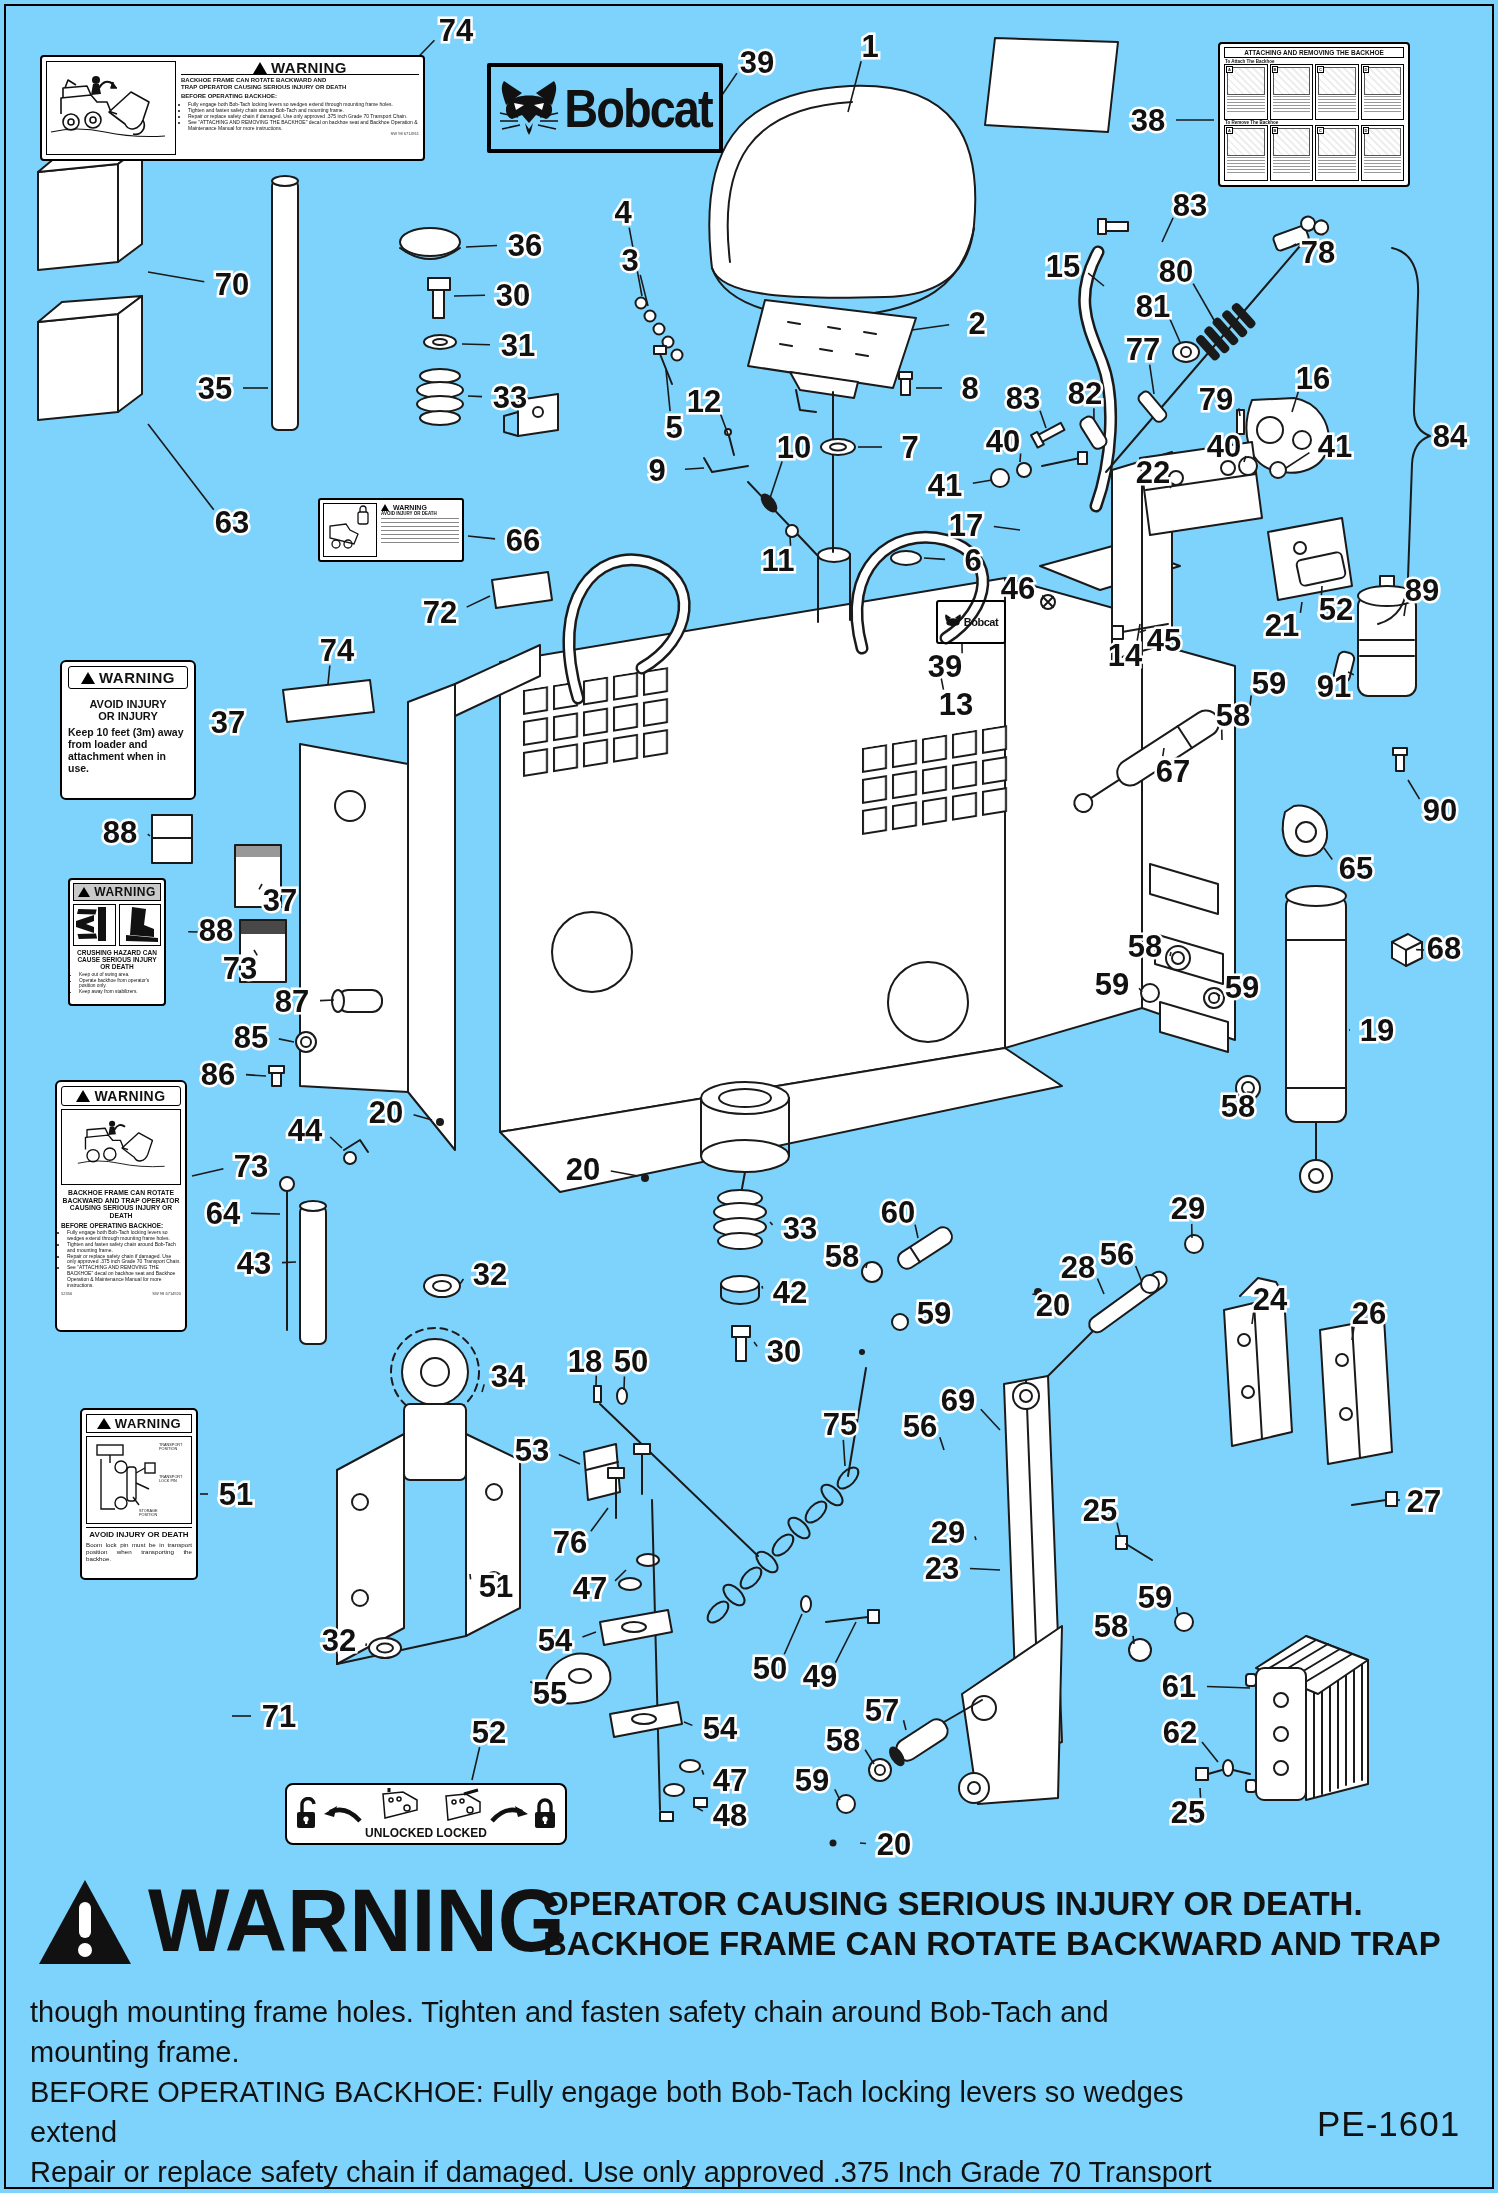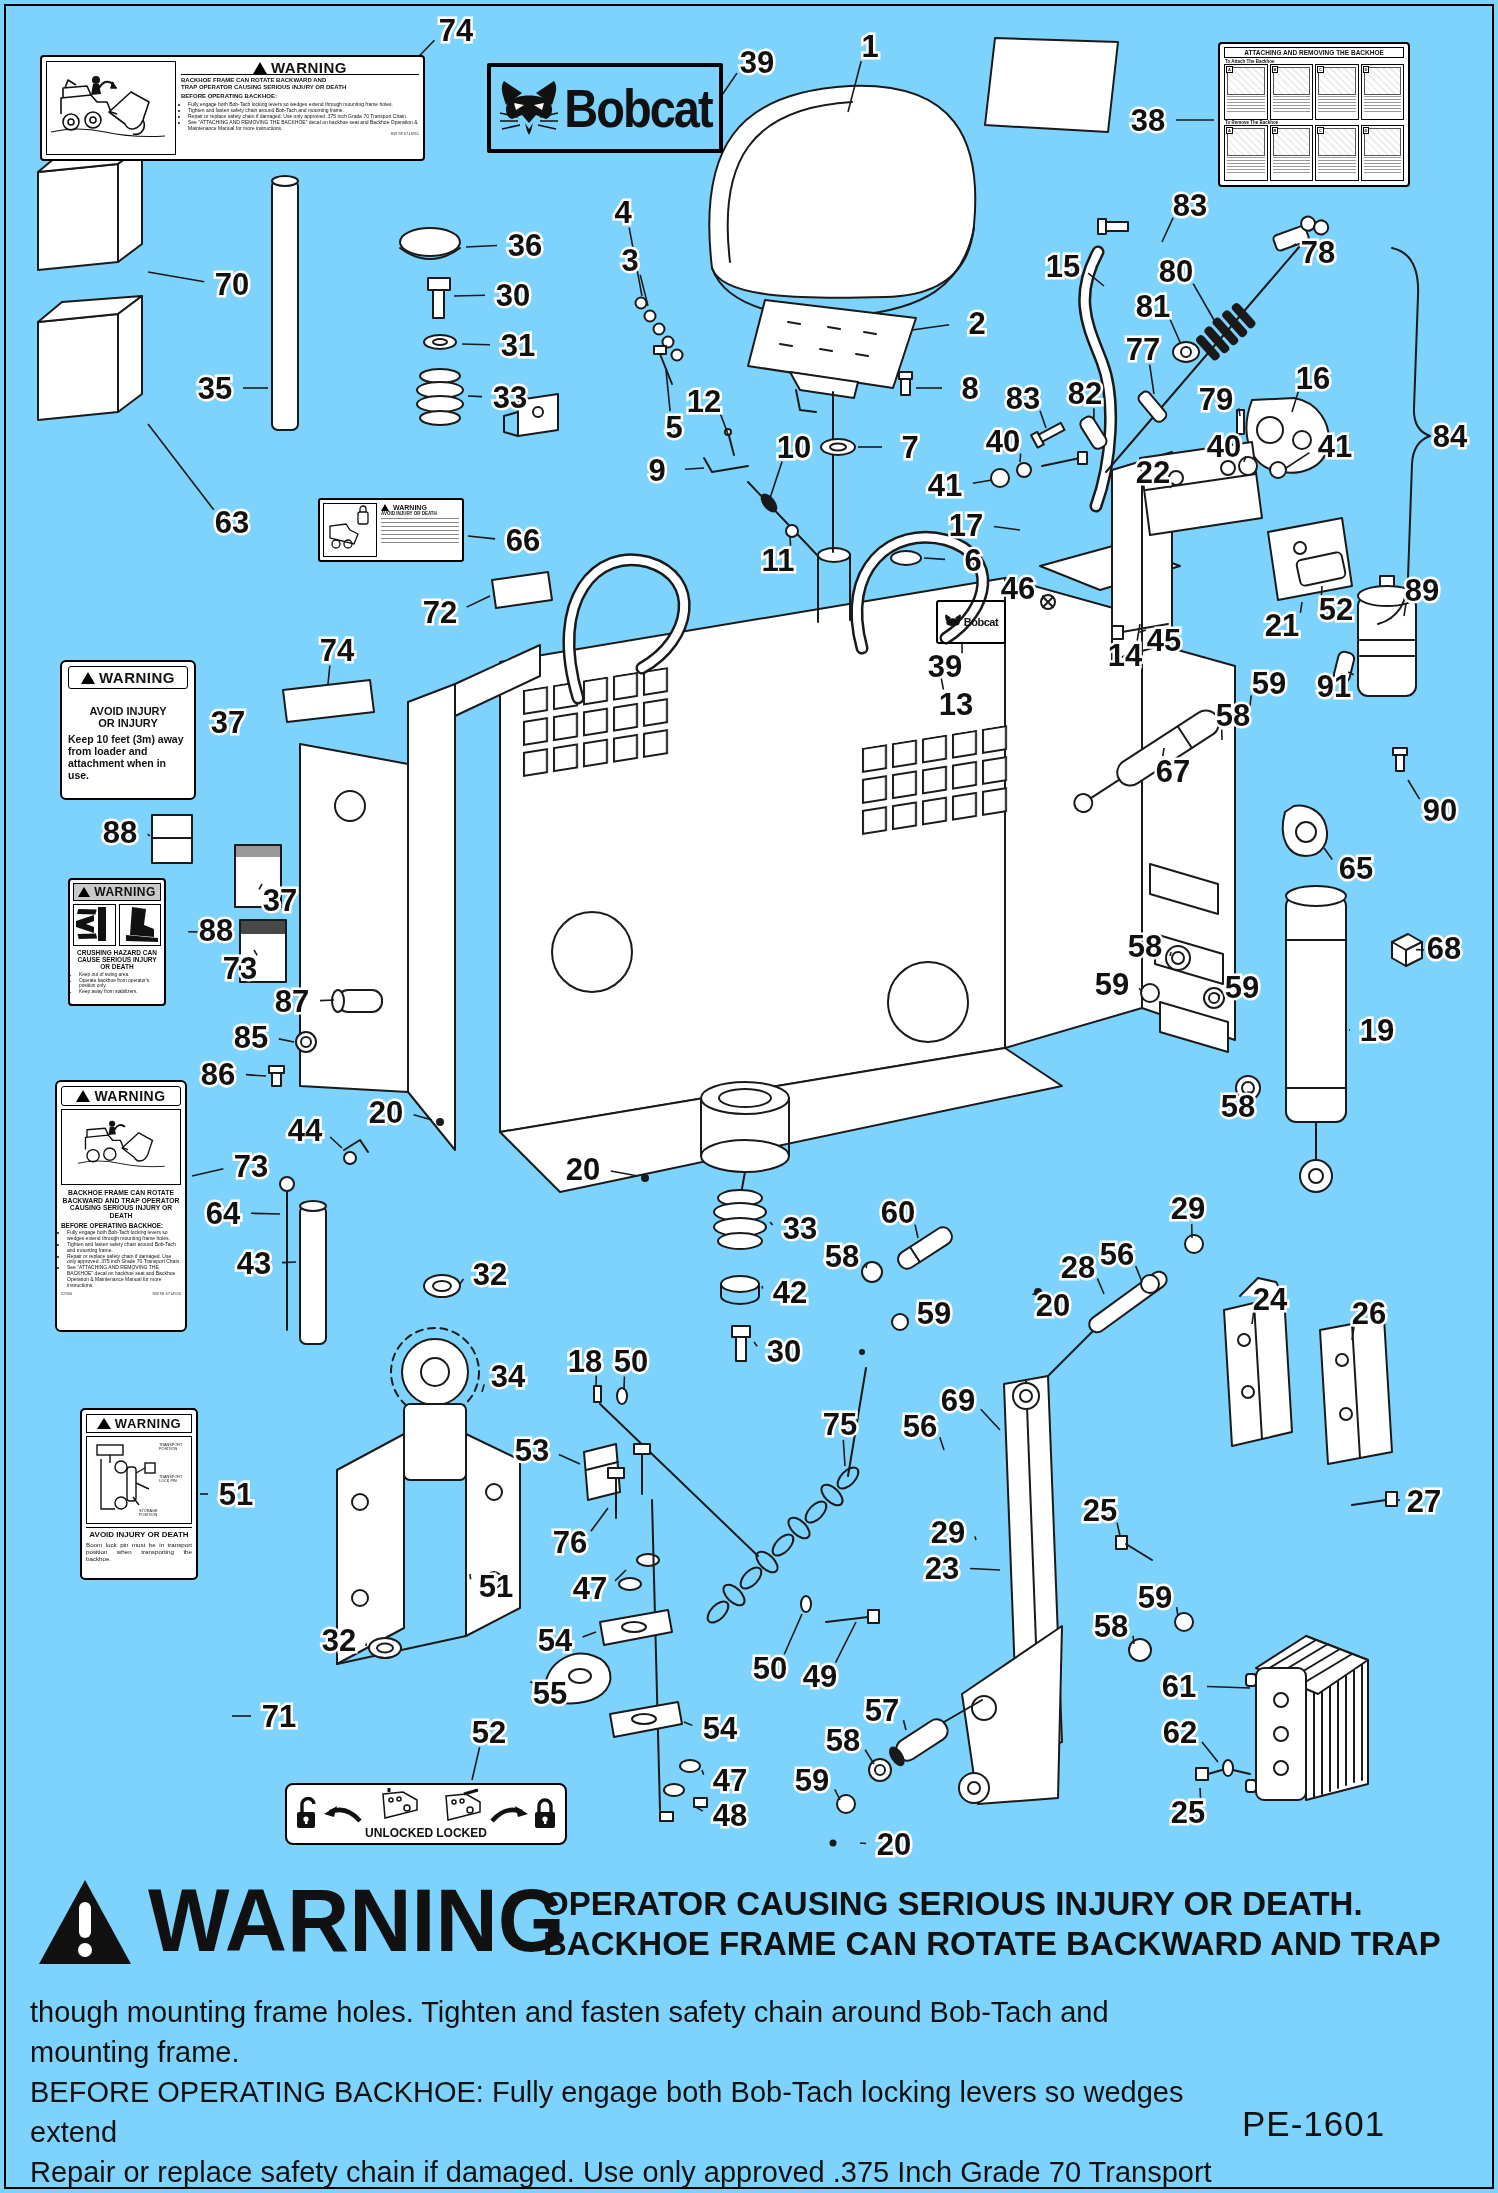--- a/index.html
+++ b/index.html
@@ -33,21 +33,21 @@
   .d38 .title{font-size:6.5px;font-weight:bold;text-align:center;border:1px solid #000;margin:1px 2px;padding:1px 0;}
   .d38 .rowlab{font-size:4.5px;font-weight:bold;padding-left:3px;}
   .d38 .prow{display:flex;gap:2px;padding:0 2px;}
   .d38 .panel{flex:1;border:1px solid #000;height:52px;position:relative;padding:1px;}
   .d38 .pimg{height:26px;border:.5px solid #555;margin:1px;background:repeating-linear-gradient(45deg,#eee 0 2px,#fff 2px 5px);}
   .d38 .ptxt{height:18px;margin:1px;background:repeating-linear-gradient(#999 0 1px,transparent 1px 3px);}
   .d38 .plet{position:absolute;left:1px;top:1px;font-size:4px;font-weight:bold;border:.5px solid #000;padding:0 1px;background:#fff;}
   
   .l37{left:60px;top:660px;width:136px;height:140px;border-radius:6px;padding:4px 6px;}
   .l37 .dhead{font-size:15px;border:1.5px solid #000;border-radius:3px;padding:2px 0;}
-  .l37 .t1{font-weight:bold;font-size:11px;text-align:center;margin-top:16px;line-height:12px;}
+  .l37 .t1{font-weight:bold;font-size:11px;text-align:center;margin-top:9px;line-height:12px;}
   .l37 .bd{font-size:10.5px;line-height:12px;margin-top:4px;font-weight:bold;}
   
   .l88{left:68px;top:878px;width:98px;height:128px;border-radius:4px;padding:3px;}
   .l88 .dhead{font-size:12px;background:#c9c9c9;border:1px solid #000;padding:1px 0;}
   .l88 .pics{display:flex;gap:3px;margin:3px 0;}
   .l88 .pbox{flex:1;height:40px;border:1px solid #000;position:relative;overflow:hidden;}
   .l88 .t1{font-weight:bold;font-size:6.5px;text-align:center;line-height:7px;}
   .l88 ul{margin:2px 0 0 6px;padding:0;font-size:4.8px;line-height:5.6px;}
   
   .l73{left:55px;top:1080px;width:132px;height:252px;border-radius:6px;padding:4px;}
@@ -83,21 +83,21 @@
   .l66 .rtxt .h{font-weight:bold;font-size:7px;}
   .l66 .bars{margin-top:2px;height:26px;background:repeating-linear-gradient(#888 0 1px,transparent 1px 4px);}
   
   .miniLogo{left:936px;top:600px;width:66px;height:40px;border:2px solid #000;border-radius:3px;display:flex;align-items:center;justify-content:center;gap:2px;}
   .miniLogo .brand{font-size:11px;font-weight:bold;letter-spacing:-.5px;}
   
   .bw-tri{left:35px;top:1876px;}
   .bw-word{left:148px;top:1868px;font-size:88px;font-weight:bold;letter-spacing:0px;transform:scale(.98,1.02);transform-origin:left top;}
   .bw-headline{left:543px;top:1884px;width:930px;font-size:33px;line-height:40px;font-weight:bold;}
   .bw-body{left:30px;top:1992px;width:1200px;font-size:29px;line-height:40px;}
-  .pe{left:1242px;top:2104px;font-size:35px;letter-spacing:1px;}
+  .pe{left:1317px;top:2104px;font-size:35px;letter-spacing:1px;}
 </style>
 </head>
 <body>
 
 <div class="page">
   <div class="sheet-border"></div>
 
   <svg class="art" viewBox="0 0 1498 2193">
     <defs>
       <pattern id="cells" width="30" height="31" patternUnits="userSpaceOnUse">

